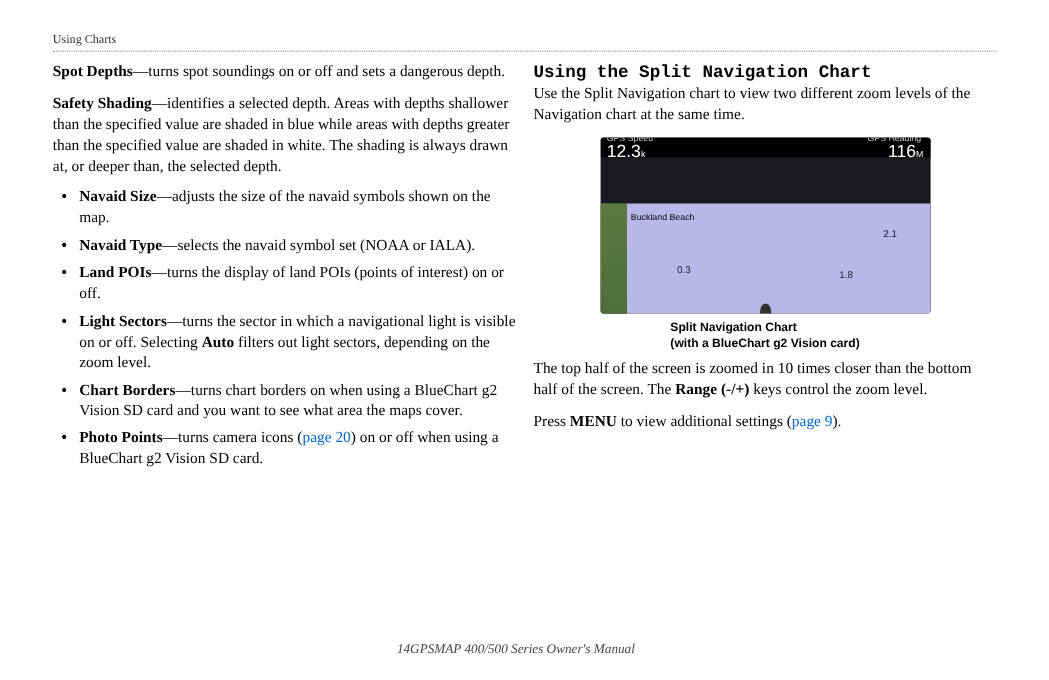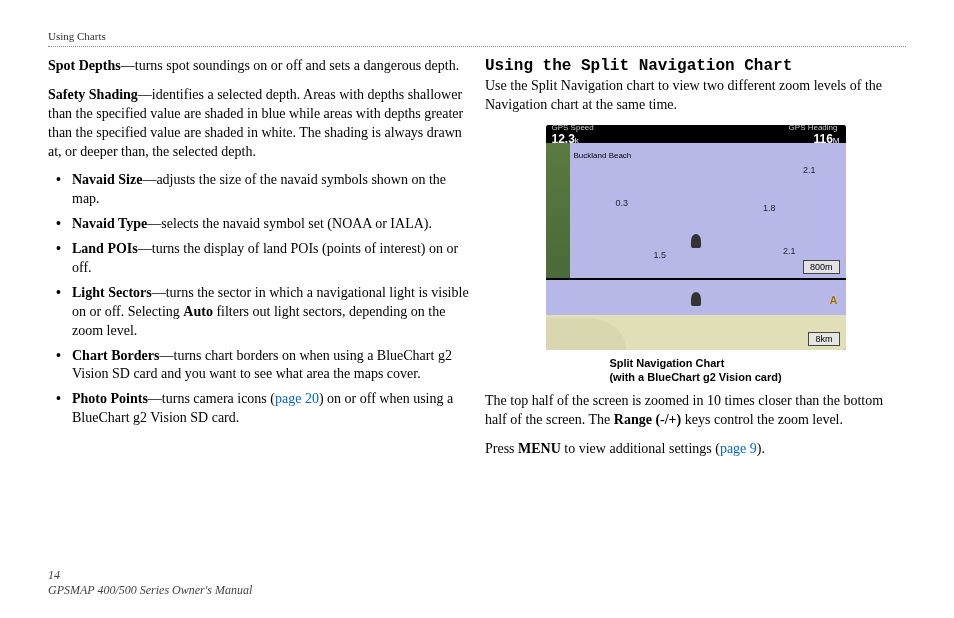--- a/index.html
+++ b/index.html
@@ -36,37 +36,38 @@
   .bullets li { position: relative; padding-left: 10px; margin-bottom: 6px; line-height: 1.35; }
   .bullets li::before { content: "•"; position: absolute; left: -6px; font-weight: bold; }
   h2 { font-family: Liberation Mono, monospace; font-size: 16px; font-weight: bold; margin-bottom: 2px; }
   .link { color: #0066cc; }
   .inline-bold { font-weight: bold; }
 
   
   .fig-wrap { display: flex; flex-direction: column; align-items: center; margin: 10px 0 8px 0; }
   .device {
     width: 300px;
-    height: 225px;
+    height: 160px;
     background: #1a1a22;
     border-radius: 3px;
     overflow: hidden;
     position: relative;
     font-family: Arial, Helvetica, sans-serif;
   }
   .device-top {
     height: 18px; background: #000; display: flex; justify-content: space-between;
     align-items: center; color: #fff; font-size: 9px; padding: 0 6px;
   }
-  .device-top .val { font-size: 12px; font-weight: bold; }
+  .device-top .val { font-size: 16px; font-weight: normal; }
   .device-top .lbl { font-size: 8px; color: #ccc; margin-right: 2px; }
   .device-top .unit { font-size: 8px; }
   .pane-upper {
     height: 135px; position: relative;
     background: linear-gradient(to right, #4a6b3a 0%, #4a6b3a 8%, #b8b8e8 8%, #b8b8e8 100%);
+    margin-top: 42px;
   }
   .pane-lower {
     height: 72px; position: relative;
     background: linear-gradient(to bottom, #b8b8e8 0%, #b8b8e8 50%, #e0dfb8 50%, #e0dfb8 100%);
     border-top: 2px solid #000;
   }
   .depth { position: absolute; font-size: 9px; color: #223; }
   .scale-box {
     position: absolute; bottom: 4px; right: 6px; background: rgba(230,230,230,0.9);
     border: 1px solid #444; padding: 1px 6px; font-size: 9px; color: #000;
@@ -86,21 +87,21 @@
   }
   .lower-a { position: absolute; right: 8px; top: 14px; color: #a06b00; font-weight: bold; font-size: 11px; text-shadow: 0 0 1px #fff; }
   .caption {
     font-family: Arial, Helvetica, sans-serif; font-size: 11px; font-weight: bold;
     text-align: left; margin-top: 6px; line-height: 1.3;
   }
 
   .footer {
     position: absolute; bottom: 20px; left: 48px; right: 64px;
     display: flex; justify-content: center; font-style: italic;
-    font-size: 12px; color: #444; flex-direction: column;
+    font-size: 12px; color: #444;
   }
 </style>
 </head>
 <body>
 
 <div class="header-section">Using Charts</div>
 <hr class="header-rule">
 
 <div class="columns">
   <div class="col col-left">

